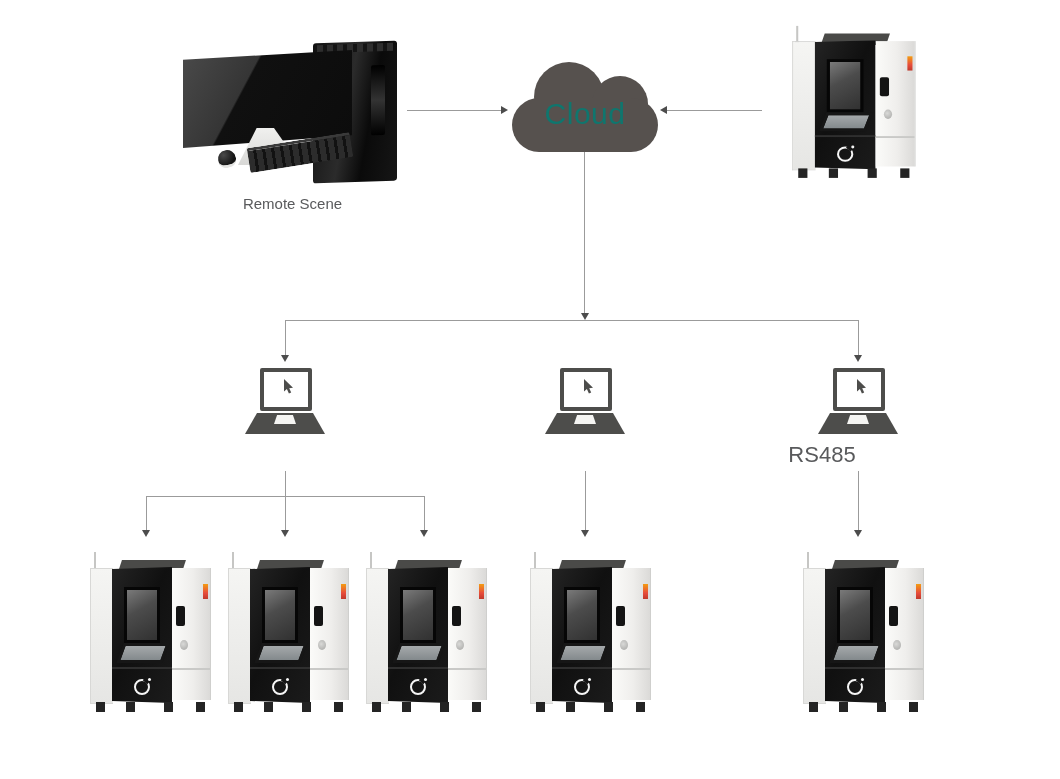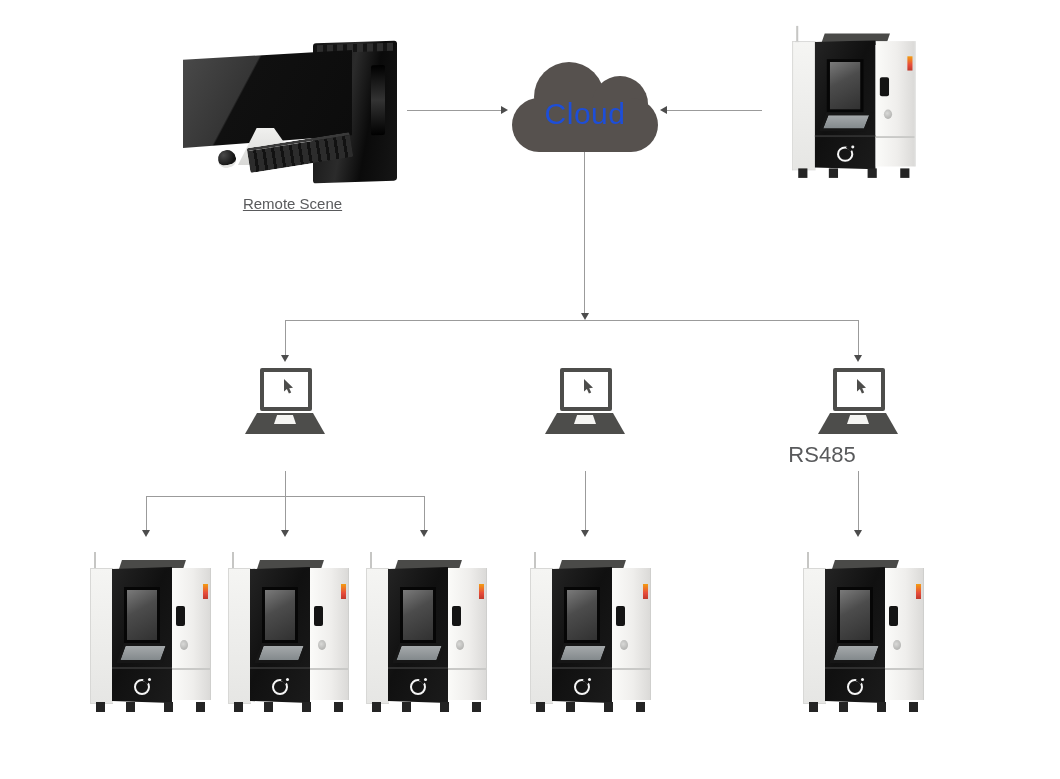--- a/index.html
+++ b/index.html
@@ -15,25 +15,25 @@
   .ah-down  { border-left:4px solid transparent; border-right:4px solid transparent; border-top:7px solid #4c4c4c; }
   .ah-right { border-top:4px solid transparent; border-bottom:4px solid transparent; border-left:7px solid #4c4c4c; }
   .ah-left  { border-top:4px solid transparent; border-bottom:4px solid transparent; border-right:7px solid #4c4c4c; }
 
   
   .cloud { position:absolute; left:512px; top:62px; width:146px; height:90px; }
   .cloud .c-base { position:absolute; left:0; top:36px; width:146px; height:54px; border-radius:27px; background:#56514e; }
   .cloud .c-puff1 { position:absolute; left:22px; top:0; width:70px; height:70px; border-radius:50%; background:#56514e; }
   .cloud .c-puff2 { position:absolute; left:80px; top:14px; width:56px; height:56px; border-radius:50%; background:#56514e; }
   .cloud .c-label { position:absolute; left:0; right:0; top:34px; text-align:center;
-    color:#1d4ed8; font-size:30px; line-height:36px; letter-spacing:0.5px; }
+    color:#0f766e; font-size:30px; line-height:36px; letter-spacing:0.5px; }
 
   
   .node-label { position:absolute; text-align:center; color:#595a5c; }
-  .remote-label { width:225px; font-size:15px;text-decoration:underline; }
+  .remote-label { width:225px; font-size:15px; }
   .bus-label { width:160px; font-size:22px; }
 
   
   .pc { position:absolute; left:180px; top:38px; width:225px; height:150px; }
   .pc-tower { position:absolute; left:133px; top:4px; width:84px; height:140px;
     background:linear-gradient(100deg,#101010 0%,#2b2b2b 42%,#0a0a0a 65%,#161616 100%);
     border-radius:3px; transform:skewY(-2deg); }
   .pc-tower::before { content:""; position:absolute; left:4px; top:2px; width:76px; height:8px;
     background:repeating-linear-gradient(90deg,#2e2e2e 0 6px,#141414 6px 10px); }
   .pc-tower::after { content:""; position:absolute; left:58px; top:24px; width:14px; height:70px;

